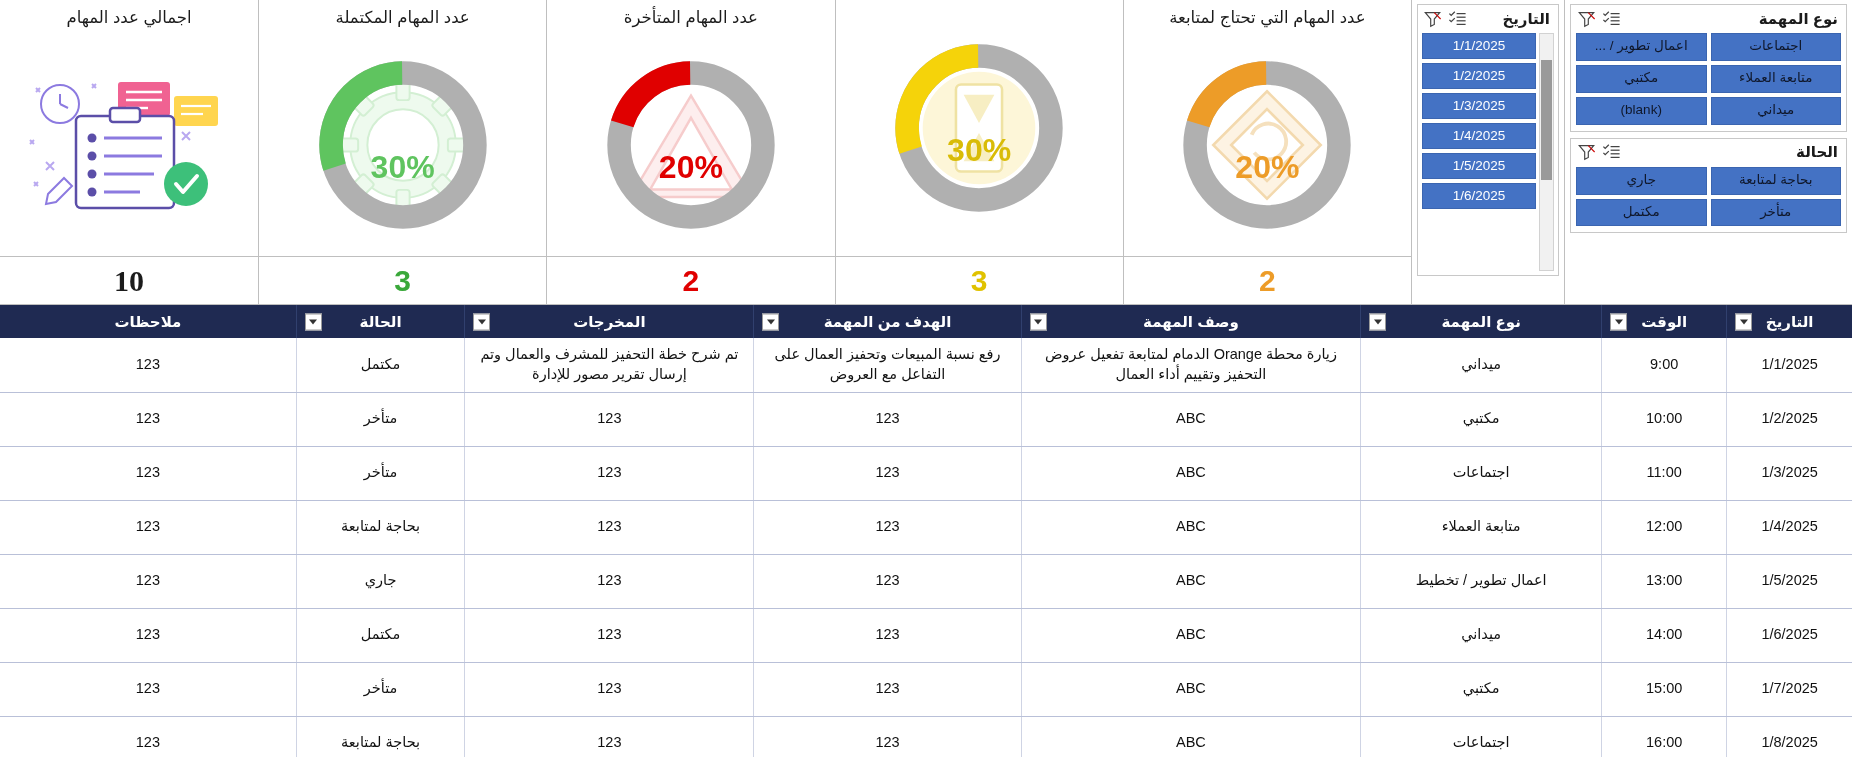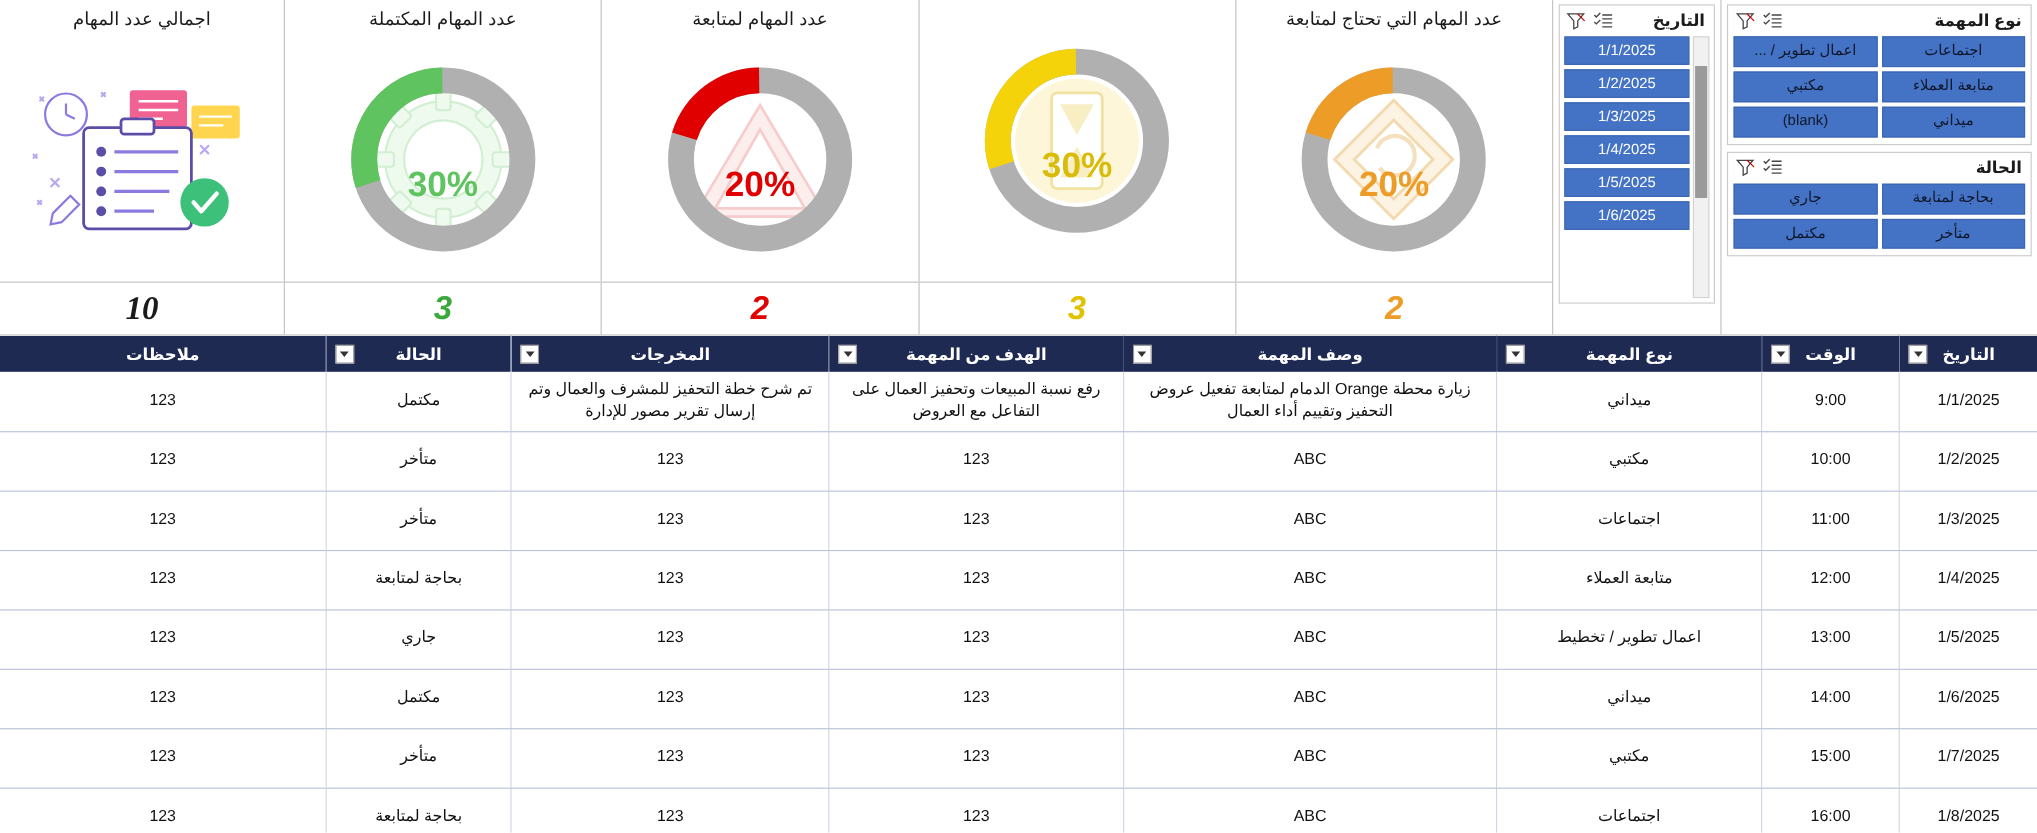--- a/index.html
+++ b/index.html
@@ -170,21 +170,20 @@
     position: relative;
   }
   .kpi-value {
     height: 48px;
     display: flex;
     align-items: center;
     justify-content: center;
     font-size: 30px;
     font-weight: bold;
     border-top: 1px solid #bfbfbf;
-    font-style: italic;
   }
   .donut-wrap {
     position: relative;
     width: 190px; height: 190px;
     display: flex; align-items: center; justify-content: center;
   }
   .donut-pct {
     position: absolute;
     font-size: 32px;
     font-weight: bold;
@@ -415,21 +414,21 @@
             <circle cx="21" cy="21" r="15.9" fill="none" stroke="#b0b0b0" stroke-width="5.2"></circle>
             <circle cx="21" cy="21" r="15.9" fill="none" stroke="#f5d30a" stroke-width="5.2" stroke-dasharray="30 70" stroke-dashoffset="25" transform="scale(-1,1) translate(-42,0)"></circle>
           </svg>
           <span class="donut-pct" style="color:#d9bc07;z-index:2;">30%</span>
         </div>
       </div>
       <div class="kpi-value" style="color:#e0c200;">3</div>
     </div>
 
     <div class="kpi">
-      <div class="kpi-title">عدد المهام لمتابعة</div>
+      <div class="kpi-title">عدد المهام المتأخرة</div>
       <div class="kpi-chart">
         <div class="donut-wrap">
           <svg class="bg-shape" width="136" height="128" viewBox="0 0 110 100">
             <polygon points="55,10 104,92 6,92" fill="#fdeeee" stroke="#f6cccc" stroke-width="2"></polygon>
             <polygon points="55,28 88,86 22,86" fill="#ffffff" stroke="#f6cccc" stroke-width="2"></polygon>
           </svg>
           <svg width="190" height="190" viewBox="0 0 42 42" style="position:relative;z-index:1;">
             <circle cx="21" cy="21" r="15.9" fill="none" stroke="#b0b0b0" stroke-width="5.2"></circle>
             <circle cx="21" cy="21" r="15.9" fill="none" stroke="#e00000" stroke-width="5.2" stroke-dasharray="20 80" stroke-dashoffset="25" transform="scale(-1,1) translate(-42,0)"></circle>
           </svg>

